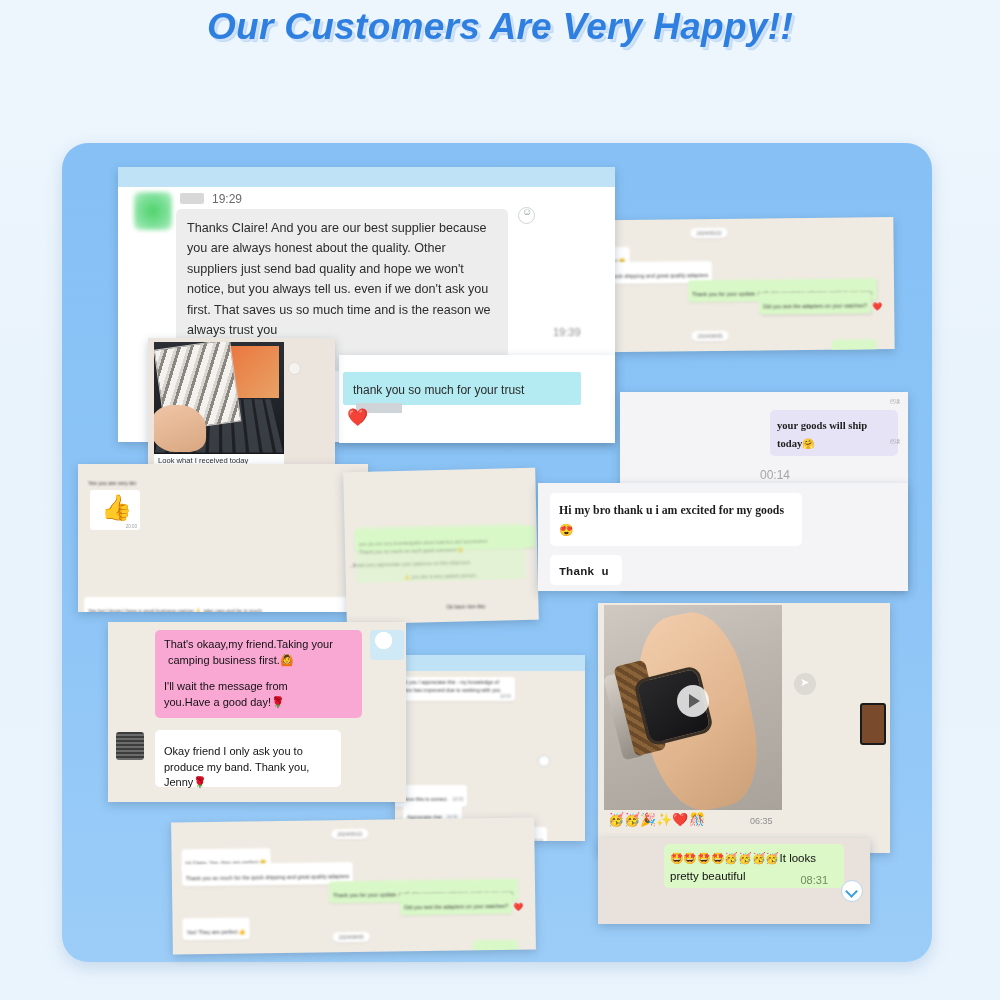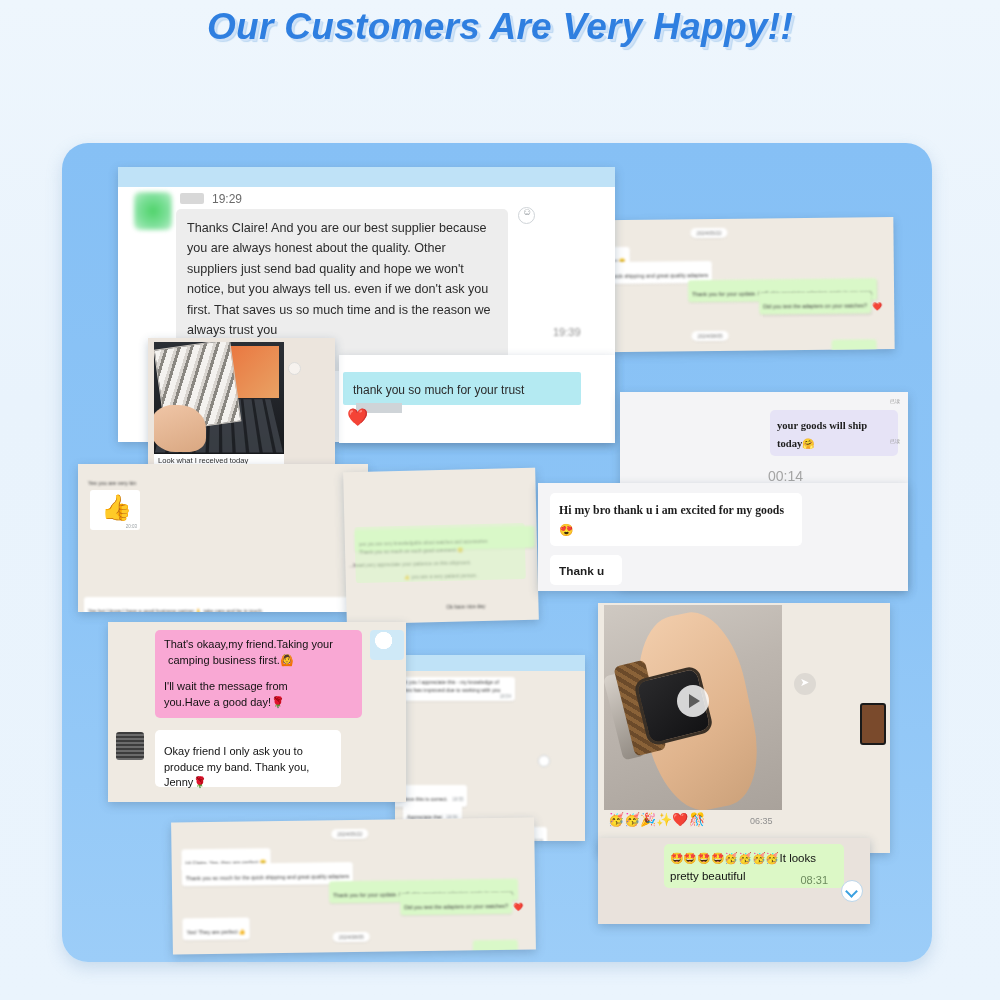--- a/index.html
+++ b/index.html
@@ -213,28 +213,28 @@
     </div>
     <div class="circle-btn blur" style="left:143px;top:100px;width:10px;height:10px;"></div>
   </div>
 
   <div class="card" style="left:620px;top:392px;width:288px;height:196px;background:#f4f4f6;">
     <div class="bub" style="left:150px;top:18px;width:128px;background:#e6e3f6;padding:5px 7px;">
       <span style="font-size:10.6px;font-family:'Liberation Serif',serif;font-weight:bold;color:#1d1d1d;">your goods will ship today</span><span class="emoji" style="font-size:10px;">🤗</span>
     </div>
     <div class="blurS" style="position:absolute;right:8px;top:6px;font-size:5px;color:#9b9b9b;">已读</div>
     <div class="blurS" style="position:absolute;right:8px;top:46px;font-size:5px;color:#9b9b9b;">已读</div>
-    <div class="time" style="position:absolute;left:140px;top:76px;font-size:14px;color:#a5a5a5;margin-left:8px;">00:14</div>
+    <div class="time" style="position:absolute;left:140px;top:76px;font-size:12px;color:#a5a5a5;">00:14</div>
   </div>
   <div class="card" style="left:538px;top:483px;width:370px;height:108px;background:#f4f4f6;">
     <div class="bub bub-w" style="left:12px;top:10px;width:252px;padding:7px 9px;">
       <span style="font-size:11.8px;font-family:'Liberation Serif',serif;font-weight:bold;color:#1d1d1d;line-height:1.5;">Hi my bro thank u i am excited for my goods 😍</span>
     </div>
     <div class="bub bub-w" style="left:12px;top:72px;width:72px;padding:6px 9px;">
-      <span style="font-size:11.8px;font-family:Liberation Sans, sans-serif;font-weight:bold;color:#1d1d1d;">Thank u</span>
+      <span style="font-size:11.8px;font-family:Liberation Mono, monospace;font-weight:bold;color:#1d1d1d;">Thank u</span>
     </div>
   </div>
 
   <div class="card chat-bg2" style="left:108px;top:622px;width:298px;height:180px;">
     <div class="bub bub-g" style="left:47px;top:8px;width:207px;height:88px;background:#f9a8d4;padding:7px 9px;">
       <div style="font-size:11px;color:#111;line-height:1.42;">
         <span>That's okaay,my friend.Taking your</span>
       </div>
       <div style="font-size:11px;color:#111;line-height:1.42;padding-left:4px;">
         <span>camping business first.</span><span class="emoji">🙆</span>

